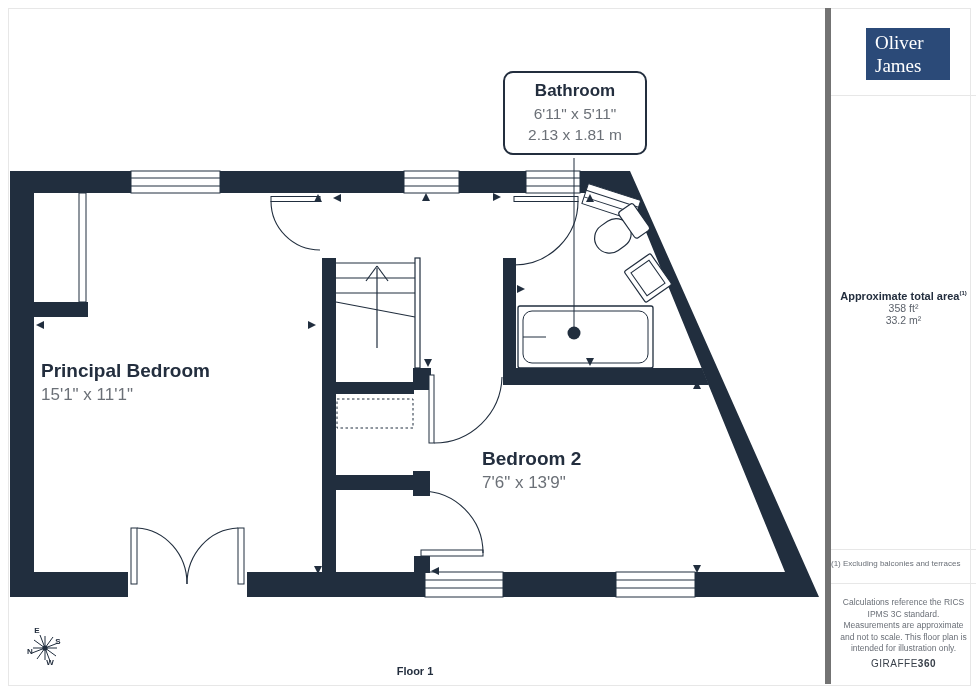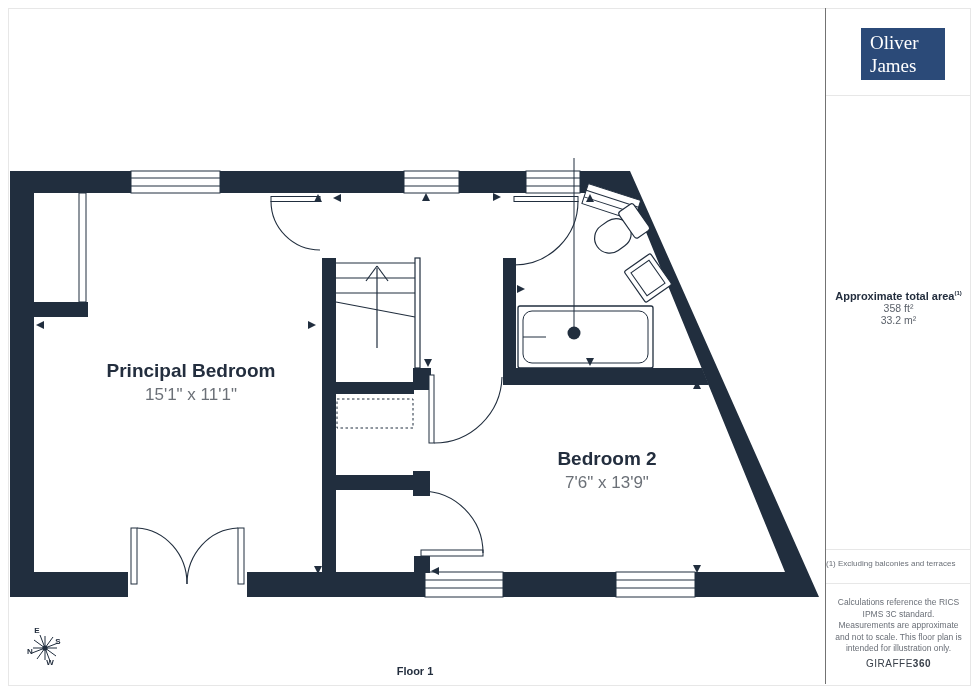--- a/index.html
+++ b/index.html
@@ -1,31 +1,31 @@
 <!DOCTYPE html>
 <html><head>
 <meta charset="utf-8">
 <style>
   html,body{margin:0;padding:0;background:#fff;}
   .canvas{position:relative;width:980px;height:693px;background:#fff;overflow:hidden;
           font-family:"Liberation Sans",sans-serif;}
   .frame{position:absolute;left:8px;top:8px;width:961px;height:676px;border:1px solid #e7e7e7;}
   svg.plan{position:absolute;left:0;top:0;}
-  .lbl{position:absolute;text-align:center;color:#232e3e;}
+  .lbl{position:absolute;text-align:left;color:#232e3e;}
   .room-title{font-weight:bold;font-size:19px;line-height:25px;color:#232e3e;}
   .room-dim{font-size:17px;line-height:23px;color:#6b7077;}
   .callout{position:absolute;left:503px;top:71px;width:140px;background:#fff;
            border:2px solid #232e3e;border-radius:10px;text-align:center;padding:6px 0 8px 0;}
   .callout .room-title{font-size:17px;line-height:24px;}
   .callout .room-dim{font-size:15.5px;line-height:21px;}
   .floor-label{position:absolute;left:370px;top:665px;width:90px;text-align:center;
                font-size:11px;font-weight:bold;color:#232e3e;}
   .compass-letter{position:absolute;font-size:8px;font-weight:bold;color:#232e3e;width:10px;text-align:center;}
   
-  .sidebar{position:absolute;left:825px;top:8px;width:145px;height:676px;border-left:1px solid #737373;}
+  .sidebar{position:absolute;left:825px;top:8px;width:145px;height:676px;border-left:6px solid #737373;}
   .logo{position:absolute;left:35px;top:20px;width:84px;height:52px;background:#2b4a78;
         color:#fff;font-family:"Liberation Serif",serif;font-size:19px;line-height:23px;
         padding:3px 0 0 9px;box-sizing:border-box;}
   .sb-div{position:absolute;left:0;width:100%;border-top:1px solid #e7e7e7;}
   .sb-area{position:absolute;top:282px;left:0;width:100%;text-align:center;}
   .sb-area .t{font-size:11px;font-weight:bold;color:#232e3e;}
   .sb-area .t sup{font-size:6px;}
   .sb-area .v{font-size:10.5px;color:#5c626b;margin-top:0;}
   .sb-note{position:absolute;top:551px;left:0;width:100%;text-align:left;
            font-size:8px;color:#6a6f77;}
@@ -190,20 +190,25 @@
   <div class="lbl" style="left:41px;top:358px;width:300px;">
     <div class="room-title">Principal Bedroom</div>
     <div class="room-dim">15'1" x 11'1"</div>
   </div>
 
   <div class="lbl" style="left:482px;top:446px;width:250px;">
     <div class="room-title">Bedroom 2</div>
     <div class="room-dim">7'6" x 13'9"</div>
   </div>
 
+  <div class="callout">
+    <div class="room-title">Bathroom</div>
+    <div class="room-dim">6'11" x 5'11"</div>
+    <div class="room-dim">2.13 x 1.81 m</div>
+  </div>
 
   <div class="floor-label">Floor 1</div>
 
   <div class="compass-letter" style="left:32px;top:626px;">E</div>
   <div class="compass-letter" style="left:53px;top:637px;">S</div>
   <div class="compass-letter" style="left:25px;top:647px;">N</div>
   <div class="compass-letter" style="left:45px;top:658px;">W</div>
 
   <div class="sidebar">
     <div class="logo">

